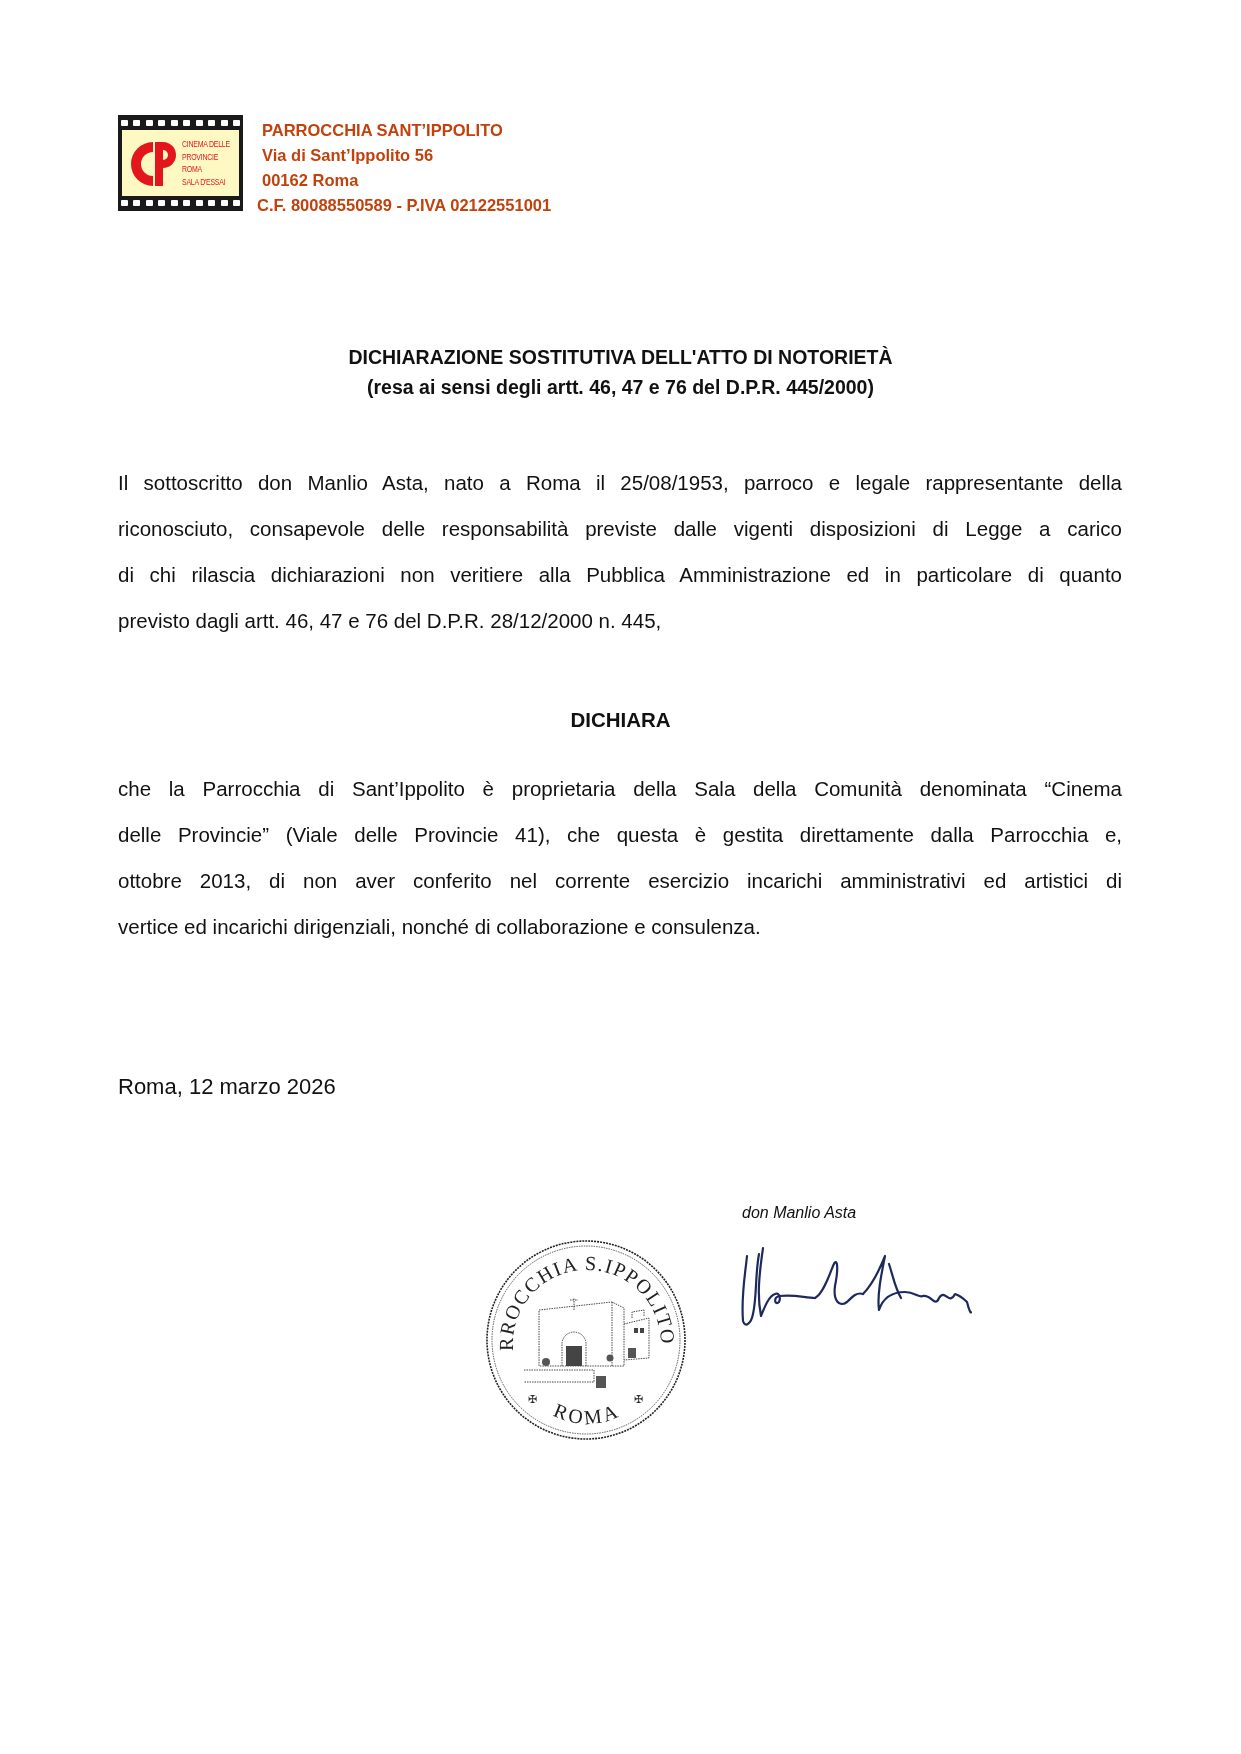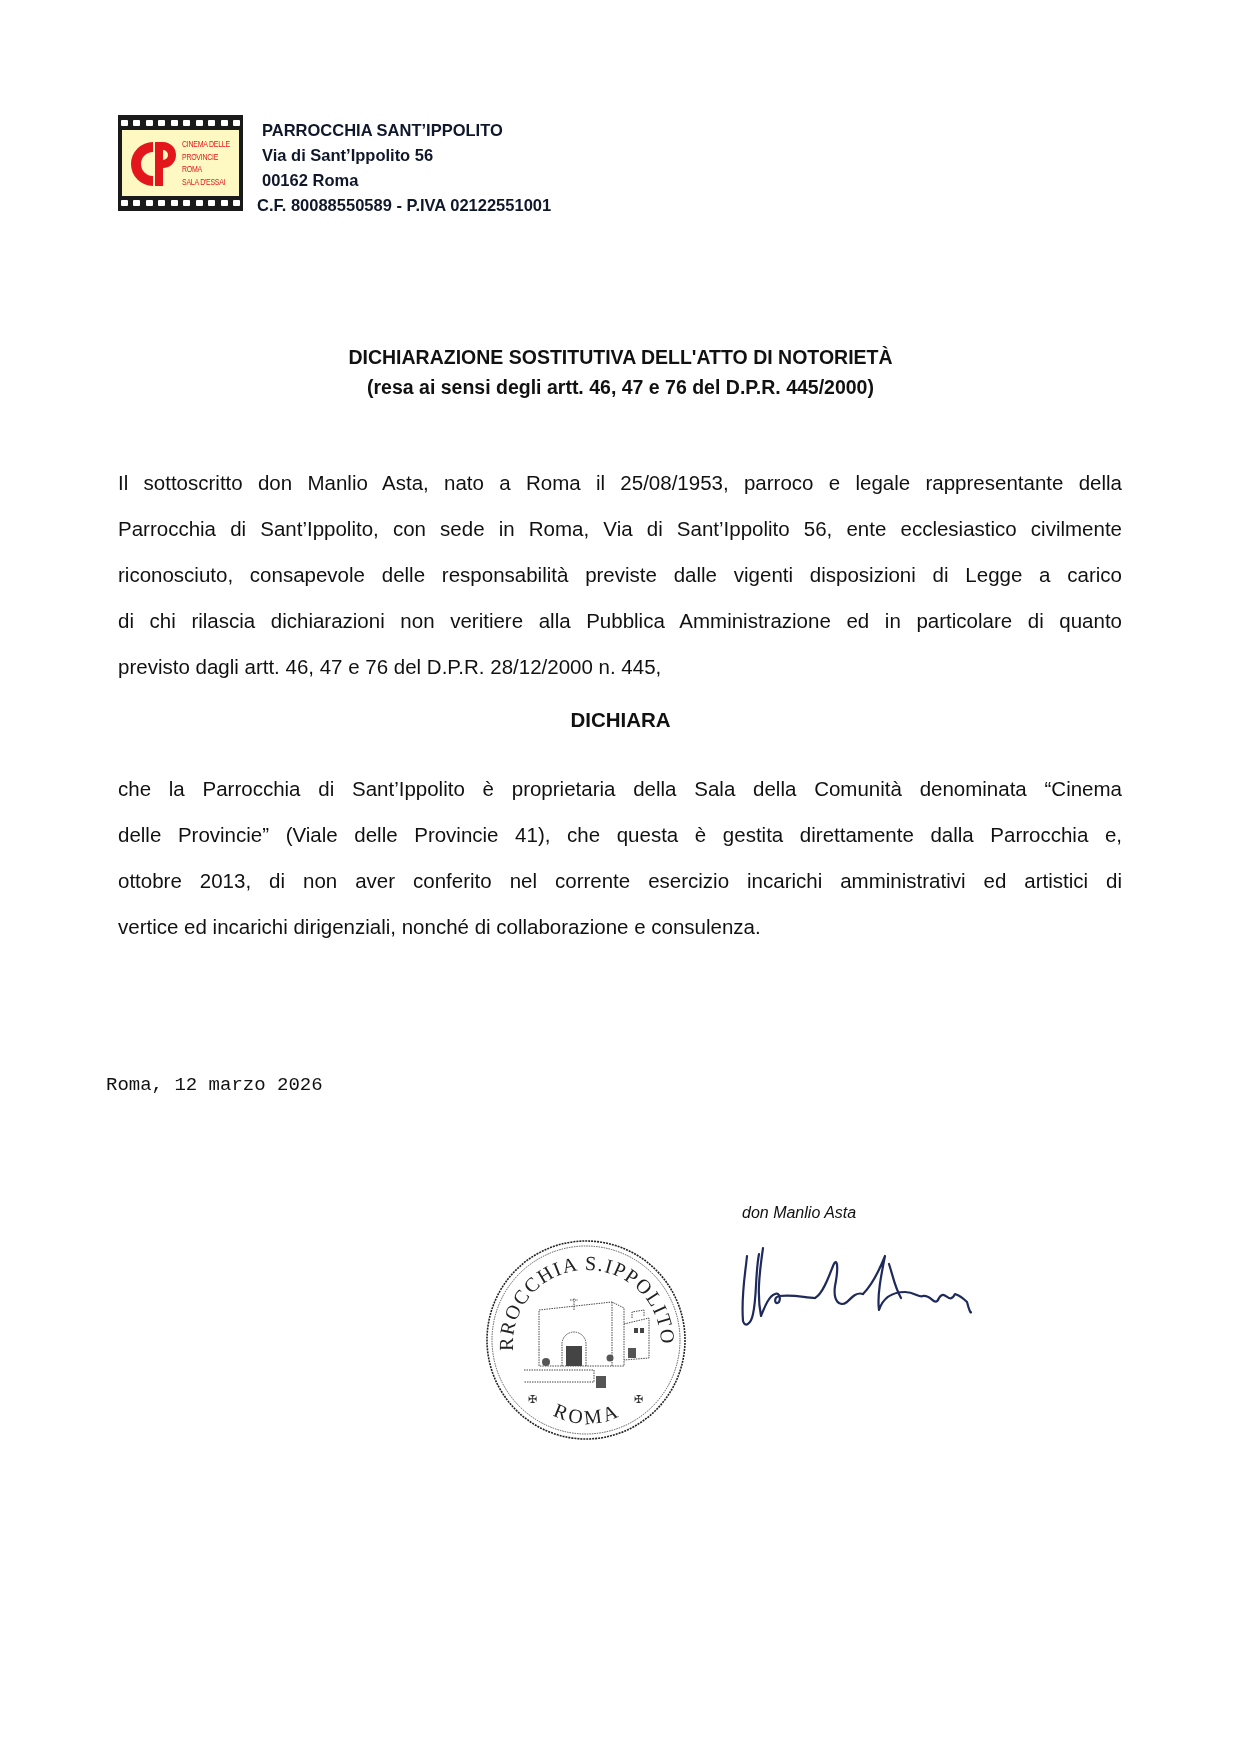--- a/index.html
+++ b/index.html
@@ -14,37 +14,37 @@
     .logo .strip.top { top: 2px; }
     .logo .strip.bottom { bottom: 2px; }
     .logo .hole { width: 7px; height: 6px; background: #fff; border-radius: 1px; }
     .logo .frame { position: absolute; left: 4px; top: 15px; width: 117px; height: 66px; background: #fef9c3; }
     .logo .cp { position: absolute; left: 4px; top: 6px; width: 56px; height: 56px; }
     .logo .cp-text { position: absolute; left: 60px; top: 8px; width: 56px;
                      font-family: "Liberation Sans Narrow", "Liberation Sans", sans-serif;
                      font-size: 8.5px; line-height: 12.5px; color: #e3161c; letter-spacing: -0.3px;
                      transform: scaleX(0.82); transform-origin: left top; white-space: nowrap; }
 
-    .hdr { left: 262px; top: 118px; font-weight: bold; font-size: 16.5px; line-height: 25px; color: #0f172a; }
+    .hdr { left: 262px; top: 118px; font-weight: bold; font-size: 16.5px; line-height: 25px; color: #c2410c; }
     .hdr div { white-space: nowrap; }
     .hdr .cf { margin-left: -5px; }
 
     
     .title { left: 0; width: 1241px; top: 326px; text-align: center; font-weight: bold;
              font-size: 19.5px; line-height: 30px; margin-top: 16px; }
 
     
     .para { left: 118px; width: 1004px; font-size: 20.5px; line-height: 46px; text-align: justify;
             text-align-last: left; }
     .para .ln { display: block; text-align: justify; text-align-last: justify; white-space: nowrap; height: 46px; }
     .para .ln.last { text-align-last: left; }
     .p1 { top: 460px; }
     .p2 { top: 766px; }
     .dichiara { left: 0; width: 1241px; top: 708px; text-align: center; font-weight: bold; font-size: 20.5px; }
-    .date { left: 106px; top: 1074px; font-size: 19px; font-family: Liberation Mono, monospace; }
+    .date { left: 118px; top: 1074px; font-size: 22px; }
 
     .sig-name { left: 742px; top: 1204px; font-size: 16px; font-style: italic; }
     .signature { left: 735px; top: 1236px; width: 250px; height: 100px; }
     .seal { left: 484px; top: 1238px; width: 204px; height: 204px; }
   </style>
 </head>
 <body>
 
 <div class="abs logo">
   <div class="strip top">
@@ -93,21 +93,20 @@
   <div class="cf">C.F. 80088550589 - P.IVA 02122551001</div>
 </div>
 
 <div class="abs title">
   <div>DICHIARAZIONE SOSTITUTIVA DELL'ATTO DI NOTORIETÀ</div>
   <div>(resa ai sensi degli artt. 46, 47 e 76 del D.P.R. 445/2000)</div>
 </div>
 
 <div class="abs para p1">
   <span class="ln">Il sottoscritto don Manlio Asta, nato a Roma il 25/08/1953, parroco e legale rappresentante della</span>
-  <span class="ln">Parrocchia di Sant’Ippolito, con sede in Roma, Via di Sant’Ippolito 56, ente ecclesiastico civilmente</span>
   <span class="ln">riconosciuto, consapevole delle responsabilità previste dalle vigenti disposizioni di Legge a carico</span>
   <span class="ln">di chi rilascia dichiarazioni non veritiere alla Pubblica Amministrazione ed in particolare di quanto</span>
   <span class="ln last">previsto dagli artt. 46, 47 e 76 del D.P.R. 28/12/2000 n. 445,</span>
 </div>
 
 <div class="abs dichiara">DICHIARA</div>
 
 <div class="abs para p2">
   <span class="ln">che la Parrocchia di Sant’Ippolito è proprietaria della Sala della Comunità denominata “Cinema</span>
   <span class="ln">delle Provincie” (Viale delle Provincie 41), che questa è gestita direttamente dalla Parrocchia e,</span>

